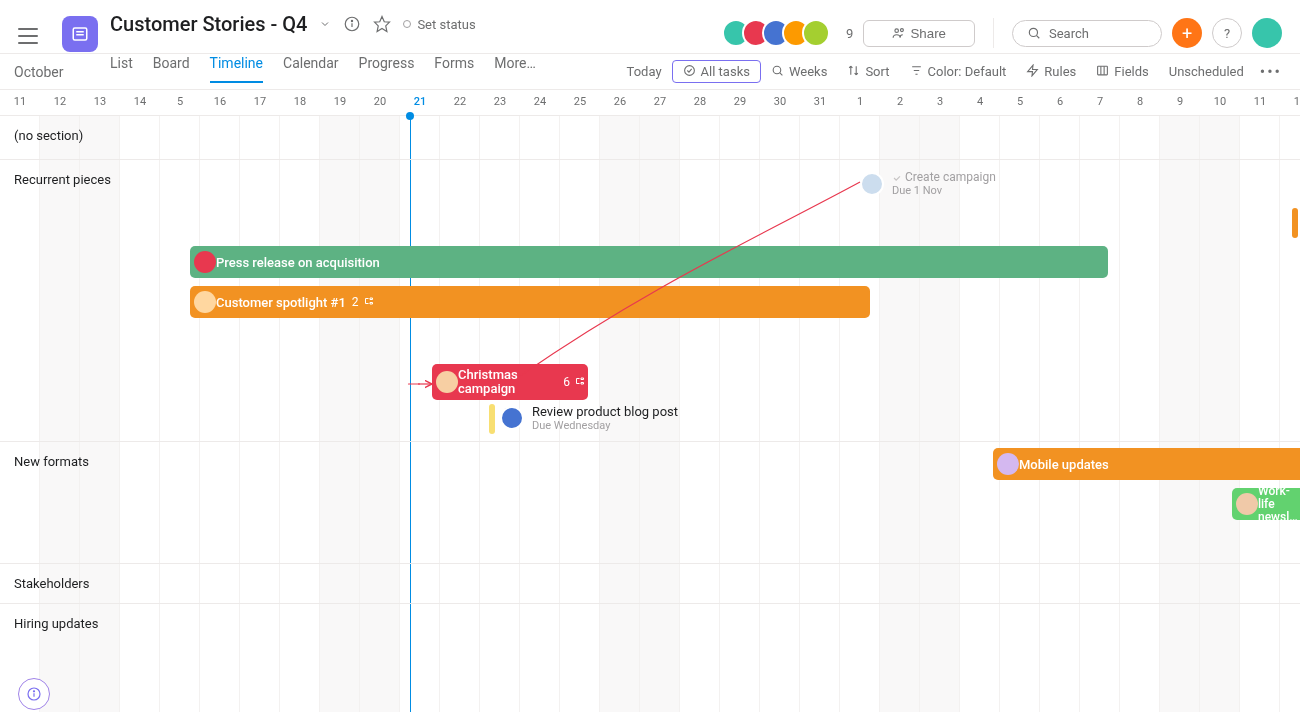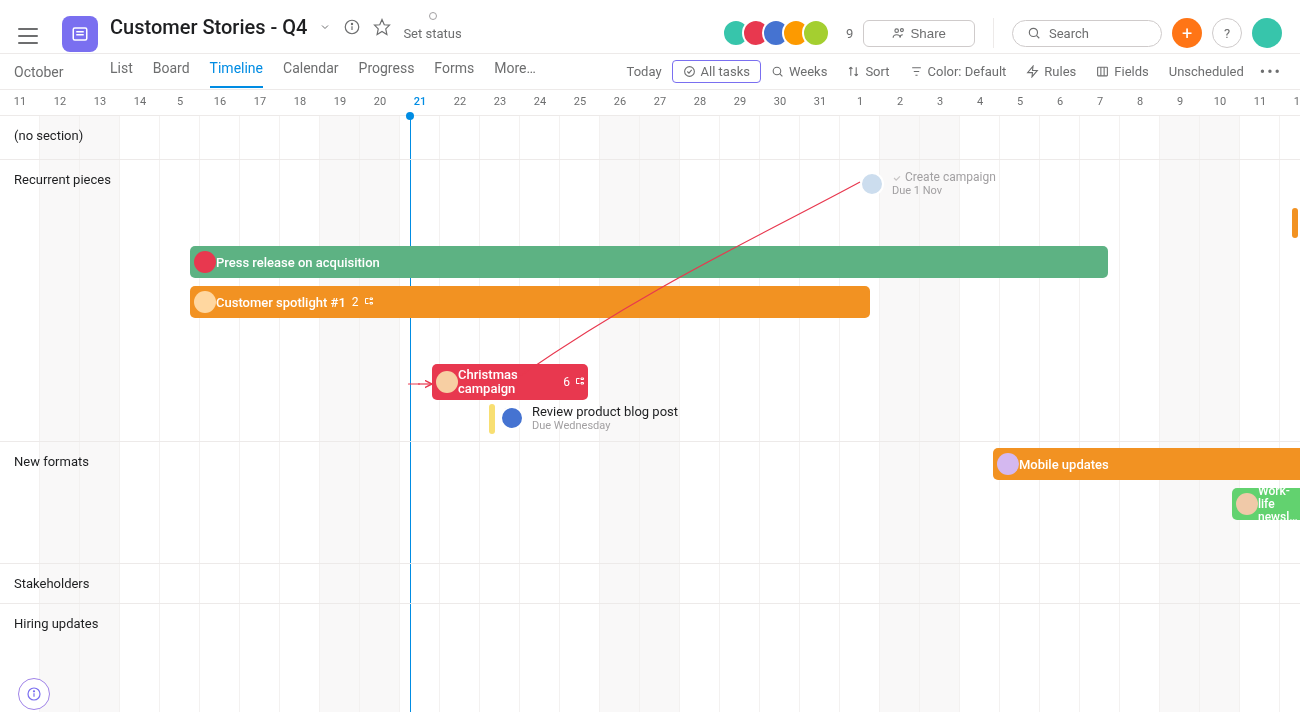--- a/index.html
+++ b/index.html
@@ -36,21 +36,21 @@
   }
   .title-block { flex: 1; }
   .title-row {
     display: flex; align-items: center; gap: 12px; padding-top: 4px;
   }
   .project-title {
     font-size: 20px; font-weight: 500; color: #1e1f21;
   }
   .title-icon { color: #6d6e6f; display:flex; align-items:center; }
   .set-status {
-    display:flex; align-items:center; gap:6px; color:#6d6e6f; font-size:13px;flex-direction:column;
+    display:flex; align-items:center; gap:6px; color:#6d6e6f; font-size:13px;
   }
   .nav-tabs {
     display: flex; gap: 20px; margin-top: 13px; font-size: 14px;
   }
   .nav-tab {
     padding: 6px 0 10px 0; color:#6d6e6f;
   }
   .nav-tab.active {
     color:#008ce3; border-bottom: 2px solid #008ce3;
   }
@@ -89,21 +89,21 @@
   }
   .me-avatar { width:30px; height:30px; border-radius:50%; }
 
   
   .toolbar {
     display:flex; align-items:center; height:36px; padding:0 12px;
     border-bottom:1px solid #edeae9; font-size:13px; color:#6d6e6f;
   }
   .month-label { flex:0 0 auto; margin-right:auto; padding-left:2px; font-size:14px; }
   .toolbar-item {
-    display:flex; align-items:center; gap:5px; padding:4px 10px; border-radius:4px;
+    display:flex; gap:5px; padding:4px 10px; border-radius:4px;
   }
   .toolbar-item.highlight {
     border:1px solid #7a6ff0; color:#6d6e6f; border-radius:4px; padding:3px 10px;
   }
   .more-dots { font-size:16px; letter-spacing:2px; padding:0 6px; }
 
   
   .date-strip {
     display:flex; height:26px; border-bottom:1px solid #edeae9;
     position:relative;

